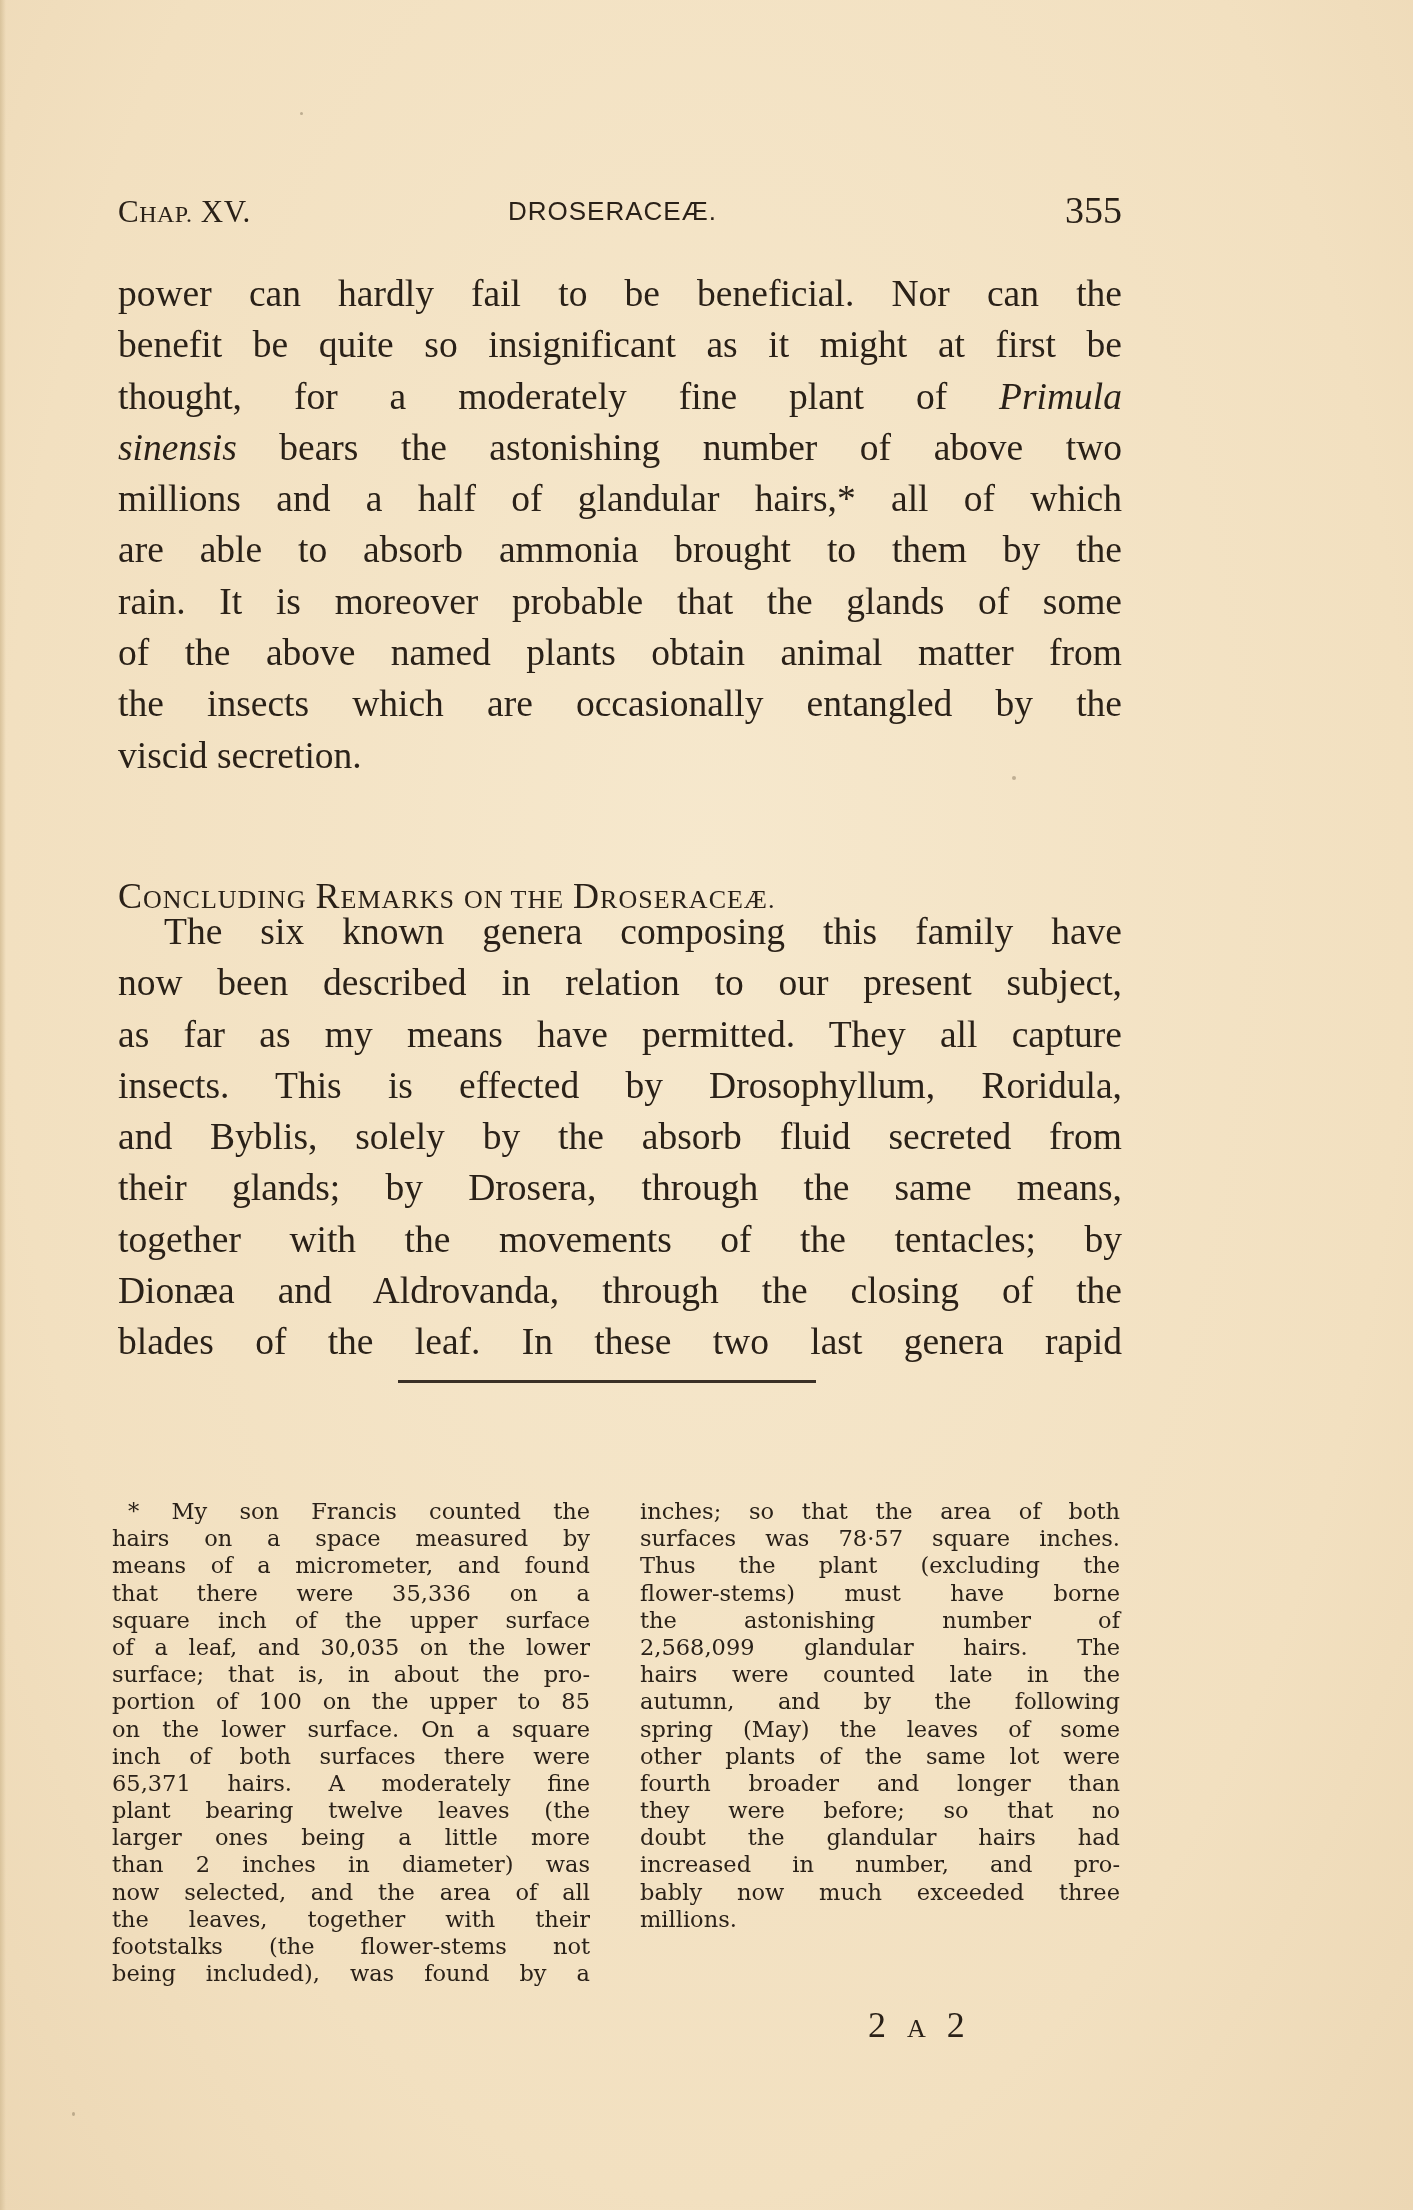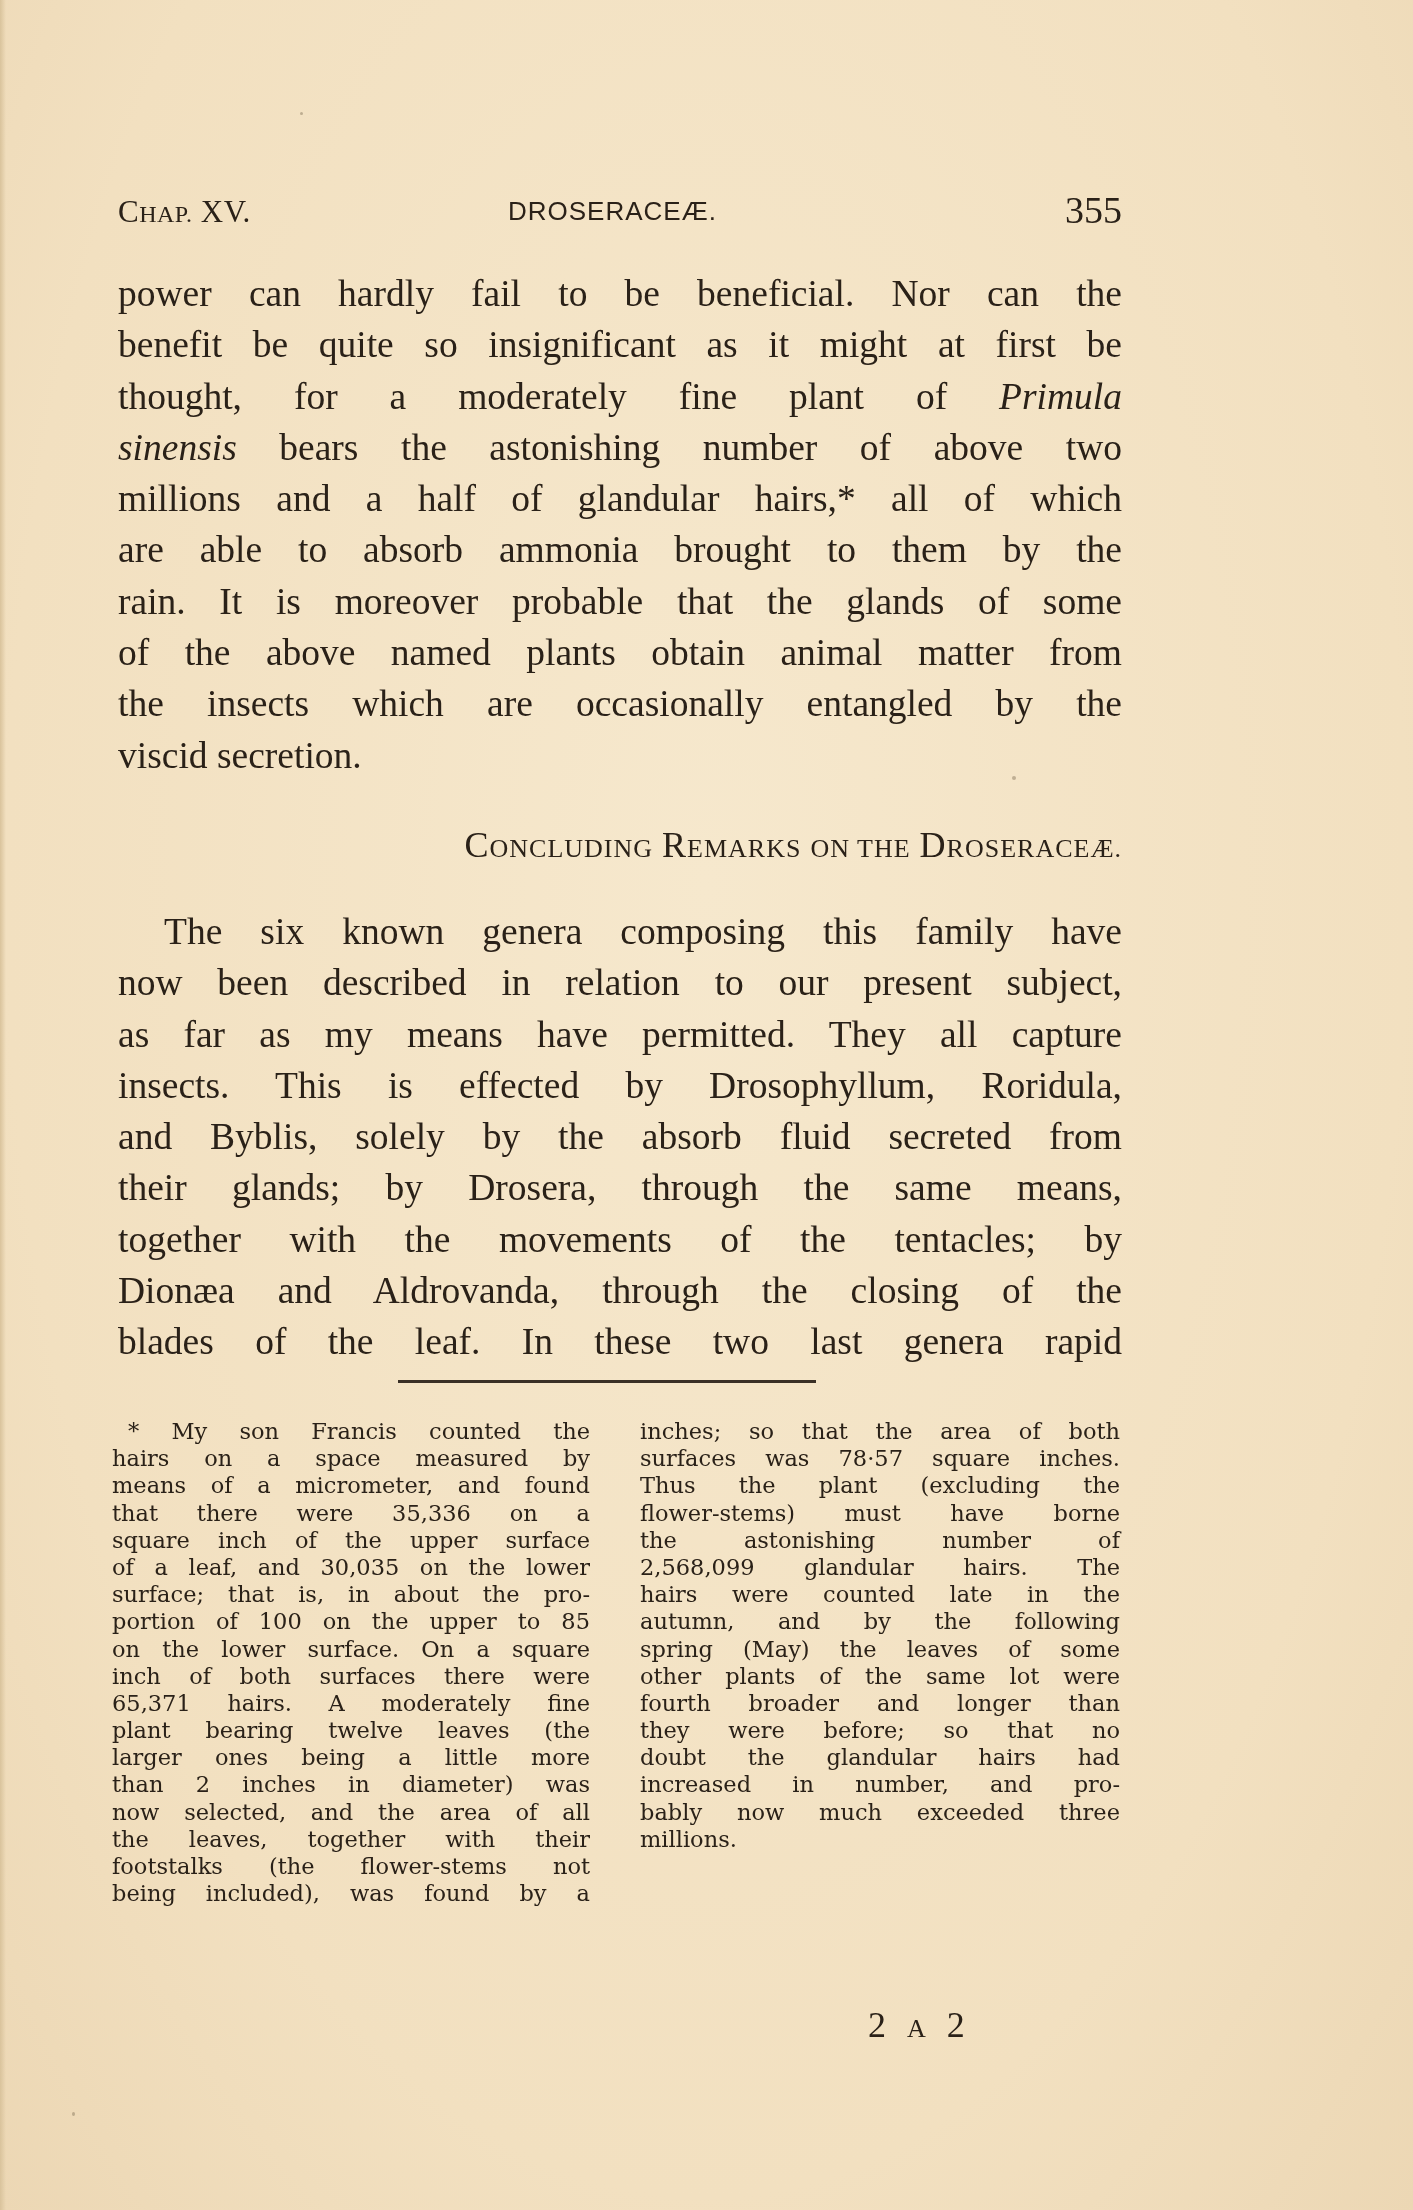--- a/index.html
+++ b/index.html
@@ -45,38 +45,38 @@
     font-size: 37.5px; line-height: 51.3px;
   }
   .line {
     display: block; white-space: nowrap;
     text-align: justify; text-align-last: justify;
     height: 51.3px;
   }
   .line.last { text-align-last: left; }
   .line.indent { padding-left: 46px; }
   .section-heading {
-    position: absolute; left: 118px; top: 824px; width: 1004px;
-    text-align: right;
+    position: absolute; left: 118px; top: 875px; width: 1004px;
+    text-align: left;
     font-family: "Liberation Serif", serif;
     font-size: 32px; letter-spacing: 1px;
   }
   .section-heading .cap { font-size: 36px; }
   .section-heading .sc { font-size: 26px; }
   .body-text-2 {
     position: absolute; left: 118px; top: 906px; width: 1004px;
     font-family: "Liberation Serif", serif;
     font-size: 37.5px; line-height: 51.3px;
   }
   .rule {
     position: absolute; left: 398px; top: 1380px; width: 418px; height: 3px;
     background: #3a3026;
   }
   .footnotes {
-    position: absolute; top: 1418px;
+    position: absolute; top: 1498px;
     font-family: "DejaVu Serif", serif;
     font-size: 22.5px; line-height: 27.2px;
   }
   .fn-col-left { left: 112px; width: 478px; }
   .fn-col-right { left: 640px; width: 480px; }
   .fn-line {
     display: block; white-space: nowrap;
     text-align: justify; text-align-last: justify;
     height: 27.2px;
   }

